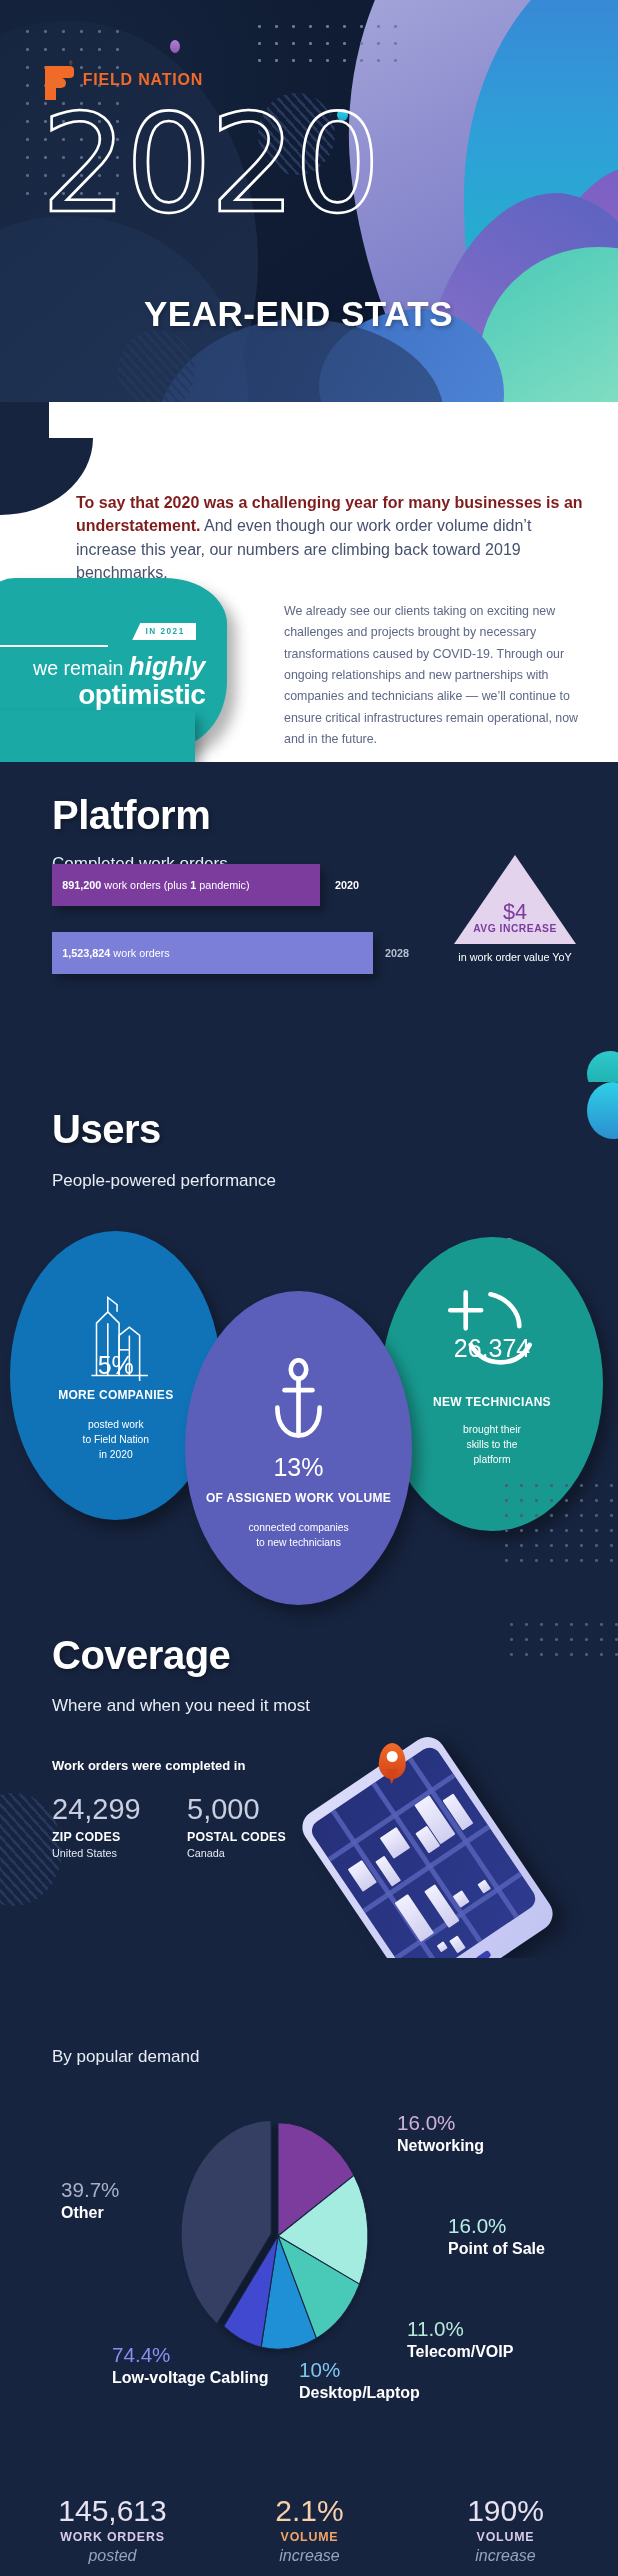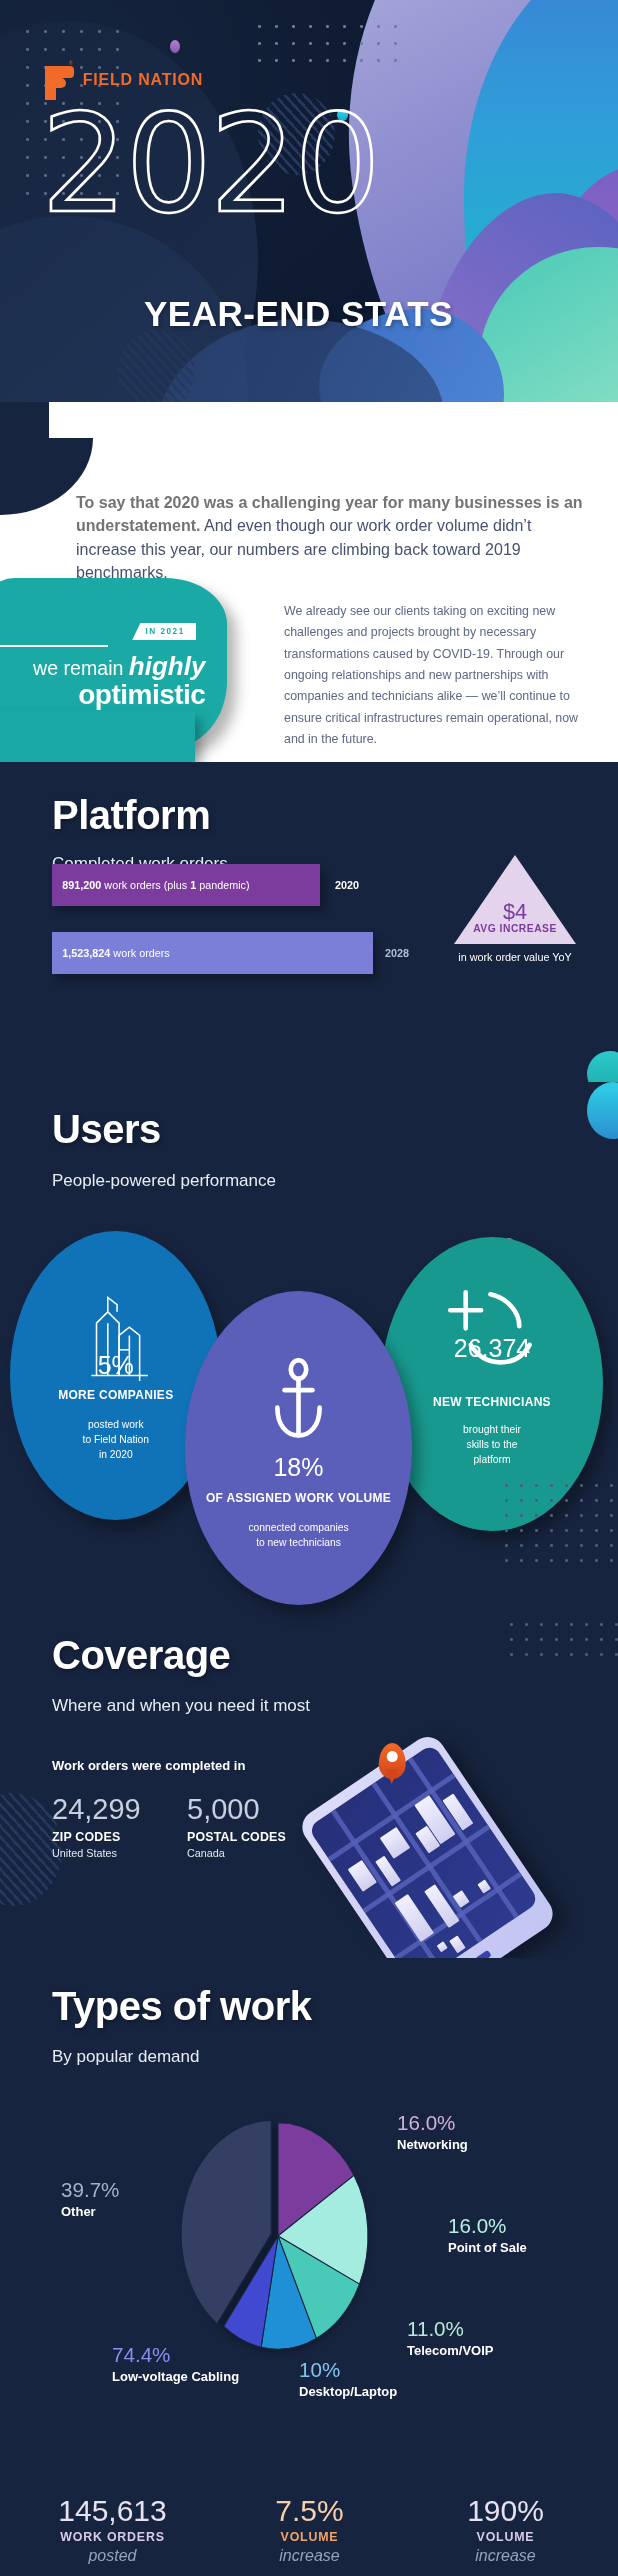--- a/index.html
+++ b/index.html
@@ -128,21 +128,21 @@
   .intro-clip { position: absolute; left: 0; top: 0; width: 49px; height: 77px; background: #17243f; }
   .intro-clip::after {
     content:""; position:absolute; left:0; bottom:-36px; width: 93px; height: 77px;
     background: #17243f; border-radius: 0 0 100% 0;
   }
   .intro-lead {
     position: absolute; left: 76px; top: 89px; width: 510px;
     font-size: 16px; line-height: 1.46; color: #46516e;
     font-family: "Liberation Sans", sans-serif;
   }
-  .intro-lead b { color: #737373; font-weight: 700; }
+  .intro-lead b { color: #7f1d1d; font-weight: 700; }
   .optimistic {
     position: absolute; left: -31px; top: 176px; width: 258px; height: 170px;
     background: #1aa9a5;
     border-radius: 46px 62px 57px 82px / 62px 46px 67px 57px;
     box-shadow: 8.2px 9.3px 13.4px rgba(0,0,0,.30);
   }
   .opt-tag {
     position: absolute; right: 31px; top: 45px;
     background: #fff; color: #1aa9a5; font-size: 8.2px; font-weight: 700;
     letter-spacing: 1.5px; padding: 4.1px 11.3px 4.1px 13.4px;
@@ -273,21 +273,21 @@
   
   .types { top: 1958px; height: 670px; }
   .pie-box { position: absolute; left: 170px; top: 149px; width: 216px; height: 258px; }
   .pie-shadow {
     position: absolute; left: 17.5px; top: 18.5px; width: 180px; height: 227px;
     border-radius: 50%; background: rgba(0,0,0,.25); filter: blur(3.1px);
   }
   svg.pie { position: absolute; left: 0; top: 0; }
   .plabel { position: absolute; font-family: "Liberation Sans", sans-serif; }
   .plabel .v { font-size: 20.6px; font-weight: 400; line-height: 1; }
-  .plabel .n { font-size: 13px; font-weight: 700; color: #fff; margin-top: 3.1px; display: block; }
+  .plabel .n { font-size: 16px; font-weight: 700; color: #fff; margin-top: 3.1px; display: block; }
 
   .bstat { position: absolute; text-align: center; width: 155px; }
   .bstat .big { font-size: 30px; font-weight: 300; font-family: "Liberation Sans", sans-serif; }
   .bstat .cap { font-size: 12.4px; font-weight: 700; letter-spacing: 0.8px; margin-top: 2.1px; font-family: "Liberation Sans", sans-serif; }
   .bstat .it  { font-size: 16px; font-style: italic; color: #98a2ba; margin-top: 3.1px; font-family: "Liberation Sans", sans-serif; }
 </style>
 </head>
 <body>
 
 <div class="page">
@@ -493,21 +493,21 @@
 
     <div class="egg egg-2">
       <span class="ico" style="margin-top:67px;">
         <svg width="67" height="88" viewBox="0 0 130 170" fill="none" stroke="#fff" stroke-width="9" stroke-linecap="round">
           <ellipse cx="65" cy="22" rx="15" ry="18"></ellipse>
           <path d="M65 40v110"></path>
           <path d="M38 62h54"></path>
           <path d="M24 96c0 34 18 54 41 54s41-20 41-54"></path>
         </svg>
       </span>
-      <div class="egg-num" style="margin-top:5.2px;">18%</div>
+      <div class="egg-num" style="margin-top:5.2px;">13%</div>
       <div class="egg-cap" style="margin-top:9.3px;">OF ASSIGNED WORK VOLUME</div>
       <div class="egg-txt" style="margin-top:15.5px;white-space:pre-line;">connected companies
 to new technicians</div>
     </div>
 
     <div class="egg egg-3">
       <span class="ico" style="margin-top:46px;">
         <svg width="93" height="85" viewBox="0 0 180 165" fill="none" stroke="#fff" stroke-width="9" stroke-linecap="round">
           <path d="M38 18v70M8 53h60"></path>
           <path d="M86 22c34 8 56 34 56 62"></path>
@@ -639,21 +639,20 @@
         <i style="left: 30px; top: 30px; background: rgb(76, 92, 124); width: 2.6px; height: 2.6px;"></i>
         <i style="left: 45px; top: 30px; background: rgb(76, 92, 124); width: 2.6px; height: 2.6px;"></i>
         <i style="left: 60px; top: 30px; background: rgb(76, 92, 124); width: 2.6px; height: 2.6px;"></i>
         <i style="left: 75px; top: 30px; background: rgb(76, 92, 124); width: 2.6px; height: 2.6px;"></i>
         <i style="left: 90px; top: 30px; background: rgb(76, 92, 124); width: 2.6px; height: 2.6px;"></i>
         <i style="left: 105px; top: 30px; background: rgb(76, 92, 124); width: 2.6px; height: 2.6px;"></i>
       </div>
   </div>
 
   <div class="dark-wrap types">
-    <div class="sec-title" style="position:absolute;left:52px;top:26px;">Types of work</div>
     <div class="sec-sub" style="position:absolute;left:52px;top:89px;">By popular demand</div>
 
     <div class="pie-box">
       <div class="pie-shadow"></div>
       <svg class="pie" width="216" height="258" viewBox="0 0 420 500" id="pie-svg">
           <path d="M 210 250 L 210 30 A 175 220 0 0 1 357.75738696285265 132.11810510462075 Z" fill="#7c3c9e" stroke="#17243f" stroke-width="2"></path>
           <path d="M 210 250 L 357.75738696285265 132.11810510462075 A 175 220 0 0 1 368.3447341815534 343.671444144316 Z" fill="#a5ece0" stroke="#17243f" stroke-width="2"></path>
           <path d="M 210 250 L 368.3447341815534 343.671444144316 A 175 220 0 0 1 284.5113760238877 449.0619515425243 Z" fill="#49c9b7" stroke="#17243f" stroke-width="2"></path>
           <path d="M 210 250 L 284.5113760238877 449.0619515425243 A 175 220 0 0 1 177.20826994749814 466.1031951603115 Z" fill="#1f8fd6" stroke="#17243f" stroke-width="2"></path>
           <path d="M 210 250 L 177.20826994749814 466.1031951603115 A 175 220 0 0 1 104.48733020442066 425.5147766984856 Z" fill="#4049cf" stroke="#17243f" stroke-width="2"></path>
@@ -687,21 +686,21 @@
     </div>
 
     <div class="bstat" style="left:35px;top:536px;">
       <div class="big" style="color: rgb(231, 226, 242);">145,613</div>
       <div class="cap" style="color: rgb(215, 203, 232);">WORK ORDERS</div>
       <div class="it">posted</div>
 
     </div>
 
     <div class="bstat" style="left:232px;top:536px;">
-      <div class="big" style="color: rgb(247, 207, 171);">7.5%</div>
+      <div class="big" style="color: rgb(247, 207, 171);">2.1%</div>
       <div class="cap" style="color: rgb(243, 163, 101);">VOLUME</div>
       <div class="it">increase</div>
 
     </div>
 
     <div class="bstat" style="left:428px;top:536px;">
       <div class="big" style="color: rgb(231, 226, 242);">190%</div>
       <div class="cap" style="color: rgb(215, 203, 232);">VOLUME</div>
       <div class="it">increase</div>
 

